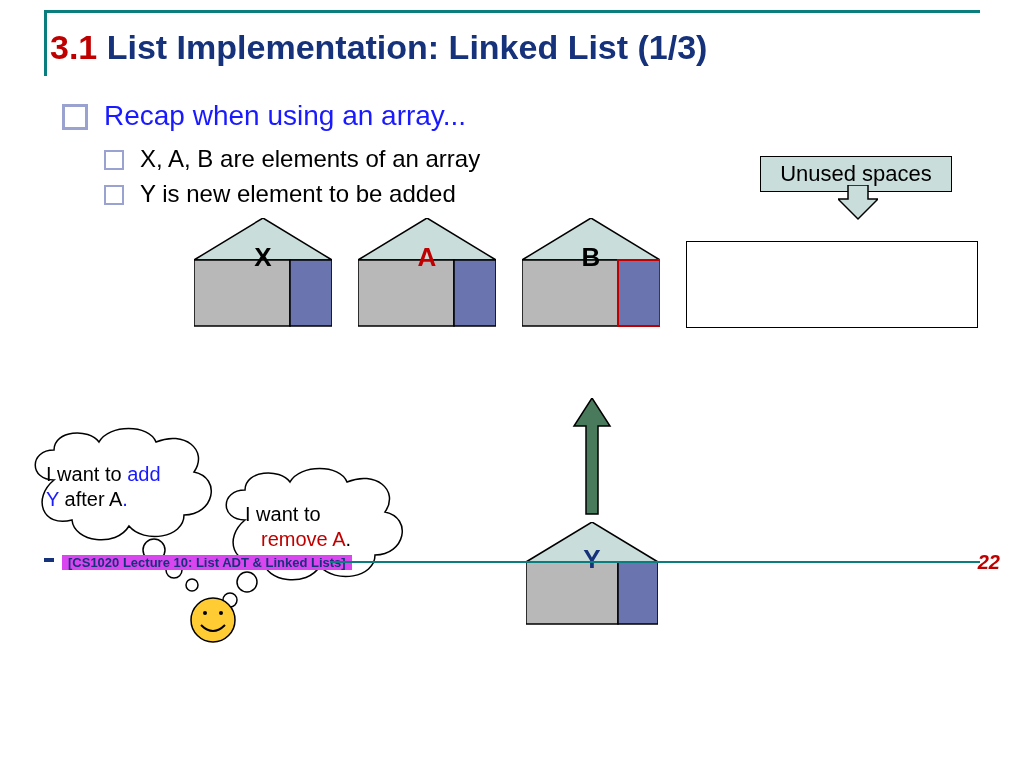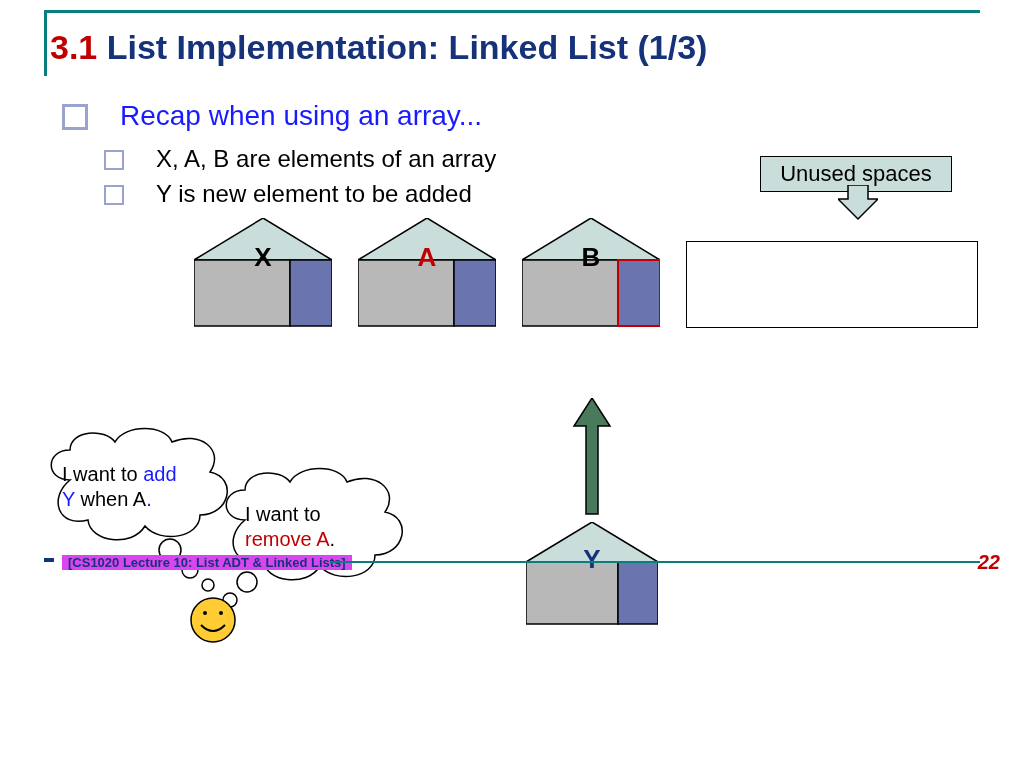--- a/index.html
+++ b/index.html
@@ -28,21 +28,21 @@
     position: absolute;
     left: 50px; top: 28px;
     font-size: 34px;
     font-weight: bold;
     color: #16327a;
   }
   .title .sec { color: #c00000; }
   .bullet-row {
     position: absolute;
     display: flex; align-items: flex-start;
-    gap: 32px;
+    gap: 16px;
   }
   .check {
     width: 20px; height: 20px;
     border: 3px solid #9aa3cf;
     position: relative;
     flex: none;
     margin-top: 4px;
   }
   .bullet1 { left: 62px; top: 100px; font-size: 28px; color: #1a1aff; }
   .bullet2 { left: 104px; top: 145px; font-size: 24px; color: #000; }
@@ -94,32 +94,32 @@
     width: 290px; height: 85px;
     border: 1.5px solid #000;
     background: #fff;
   }
 
   
   .uparrow { position:absolute; left: 570px; top: 398px; }
 
   
   .bubble1, .bubble2 { position: absolute; }
-  .bubble1 { left: 40px; top: 420px; }
+  .bubble1 { left: 24px; top: 420px; }
   .bubble2 { left: 215px; top: 460px; }
   .bubble-text {
     position: absolute;
     font-size: 20px;
     line-height: 1.25;
     color: #000;
   }
   .bubble1 .bubble-text { left: 22px; top: 42px; width: 150px; }
   .bubble2 .bubble-text { left: 30px; top: 42px; width: 140px; }
   .blue  { color: #1a1aff; }
-  .red   { color: #c00000; }
+  .red   { color: #c00000; margin-left: 16px; }
 
   
   .smiley { position:absolute; left: 188px; top: 595px; }
   .footer-dash {
     position:absolute; left: 44px; bottom: 30px;
     width: 10px; height: 4px;
     background:#16327a;
   }
   .footer-text {
     position:absolute; left: 62px; bottom: 22px;
@@ -215,21 +215,21 @@
     <svg width="200" height="180">
       <g fill="#fff" stroke="#000" stroke-width="1.5">
         <path d="M30,60 C5,60 5,30 30,30 C30,10 65,8 75,22 C85,4 125,4 132,22 C160,10 185,30 170,52 C198,58 190,95 160,95 C160,118 120,124 105,106 C92,128 50,122 48,100 C18,108 8,78 30,60 Z"></path>
         <circle cx="130" cy="130" r="11"></circle>
         <circle cx="150" cy="150" r="8"></circle>
         <circle cx="168" cy="165" r="6"></circle>
       </g>
     </svg>
     <div class="bubble-text">
       <span>I want to </span><span class="blue">add</span><br>
-      <span class="blue"> Y</span><span> when A</span><span class="blue">.</span>
+      <span class="blue"> Y</span><span> after A</span><span class="blue">.</span>
     </div>
   </div>
 
   <div class="bubble2">
     <svg width="200" height="160">
       <g fill="#fff" stroke="#000" stroke-width="1.5">
         <path d="M30,60 C5,60 5,30 30,30 C30,10 65,8 75,22 C85,4 125,4 132,22 C160,10 185,30 170,52 C198,58 190,95 160,95 C160,118 120,124 105,106 C92,128 50,122 48,100 C18,108 8,78 30,60 Z"></path>
         <circle cx="32" cy="122" r="10"></circle>
         <circle cx="15" cy="140" r="7"></circle>
       </g>

